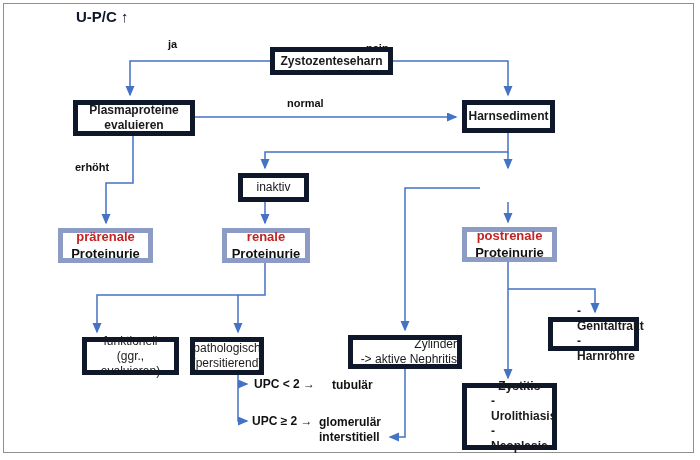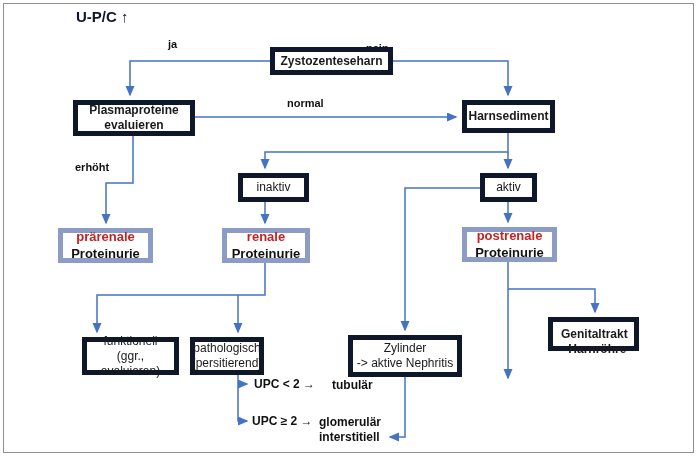--- a/index.html
+++ b/index.html
@@ -13,21 +13,21 @@
   .node{
     position:absolute;border:5px solid #0f172a;background:#fff;
     display:flex;flex-direction:column;align-items:center;justify-content:center;
     font-size:12px;line-height:1.25;text-align:center;box-sizing:border-box;
   }
   .node.bold{font-weight:bold;}
   .node.semib{font-weight:600;}
   .node.bluebrd{border-color:#8d9cc4;}
   .node .red{color:#c22323;font-weight:bold;}
   .node .blk{color:#111;font-weight:bold;}
-  .node.list{align-items:flex-start;text-align:left;padding-left:8px;font-weight:600;}
+  .node.list{align-items:flex-start;text-align:left;padding-left:24px;font-weight:600;}
   .lbl{position:absolute;font-weight:bold;font-size:11px;color:#111;}
   .title{position:absolute;font-weight:bold;font-size:15px;color:#0f172a;}
   .upc{position:absolute;font-size:12px;font-weight:600;color:#111;}
 </style>
 </head>
 <body>
 
 <div id="stage">
   <div id="frame"></div>
 
@@ -73,23 +73,20 @@
   </div>
 
   <div class="node bold" style="left:462px;top:100px;width:93px;height:33px;">
     <span>Harnsediment</span>
   </div>
 
   <div class="node" style="left:238px;top:173px;width:71px;height:29px;">
     <span>inaktiv</span>
   </div>
 
-  <div class="node" style="left:480px;top:173px;width:57px;height:29px;">
-    <span>aktiv</span>
-  </div>
 
   <div class="node bluebrd" style="left:58px;top:228px;width:95px;height:35px;font-size:13px;">
     <span class="red">prärenale</span>
     <span class="blk">Proteinurie</span>
   </div>
 
   <div class="node bluebrd" style="left:222px;top:228px;width:88px;height:35px;font-size:13px;">
     <span class="red">renale</span>
     <span class="blk">Proteinurie</span>
   </div>
@@ -102,29 +99,34 @@
   <div class="node" style="left:50px;top:337px;width:97px;height:38px;margin-left:32px;">
     <span>funktionell</span>
     <span>(ggr., evaluieren)</span>
   </div>
 
   <div class="node" style="left:190px;top:337px;width:74px;height:38px;">
     <span>pathologisch</span>
     <span>(persitierend)</span>
   </div>
 
-  <div class="node" style="left:348px;top:335px;width:114px;height:42px;">
+  <div class="node" style="left:348px;top:335px;width:114px;height:34px;align-items:flex-end;">
     <span>Zylinder</span>
     <span>-&gt; aktive Nephritis</span>
   </div>
 
   <div class="node list" style="left:548px;top:317px;width:91px;height:34px;">
     <span>- Genitaltrakt</span>
     <span>- Harnröhre</span>
   </div>
 
+  <div class="node list" style="left:462px;top:383px;width:95px;height:67px;">
+    <span>- Zystitis</span>
+    <span>- Urolithiasis</span>
+    <span>- Neoplasie</span>
+  </div>
 
   <div class="upc" style="left:254px;top:377px;">UPC &lt; 2 →</div>
   <div class="upc" style="left:332px;top:378px;">tubulär</div>
   <div class="upc" style="left:252px;top:414px;">UPC ≥ 2 →</div>
   <div class="upc" style="left:319px;top:415px;">glomerulär</div>
   <div class="upc" style="left:319px;top:430px;">interstitiell</div>
 </div>
 
 </body></html>

